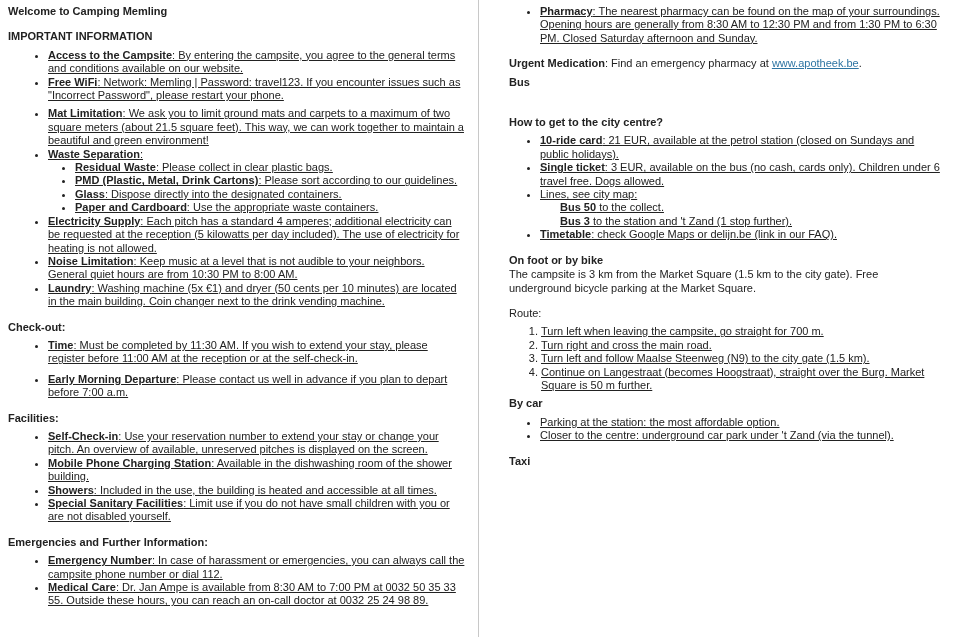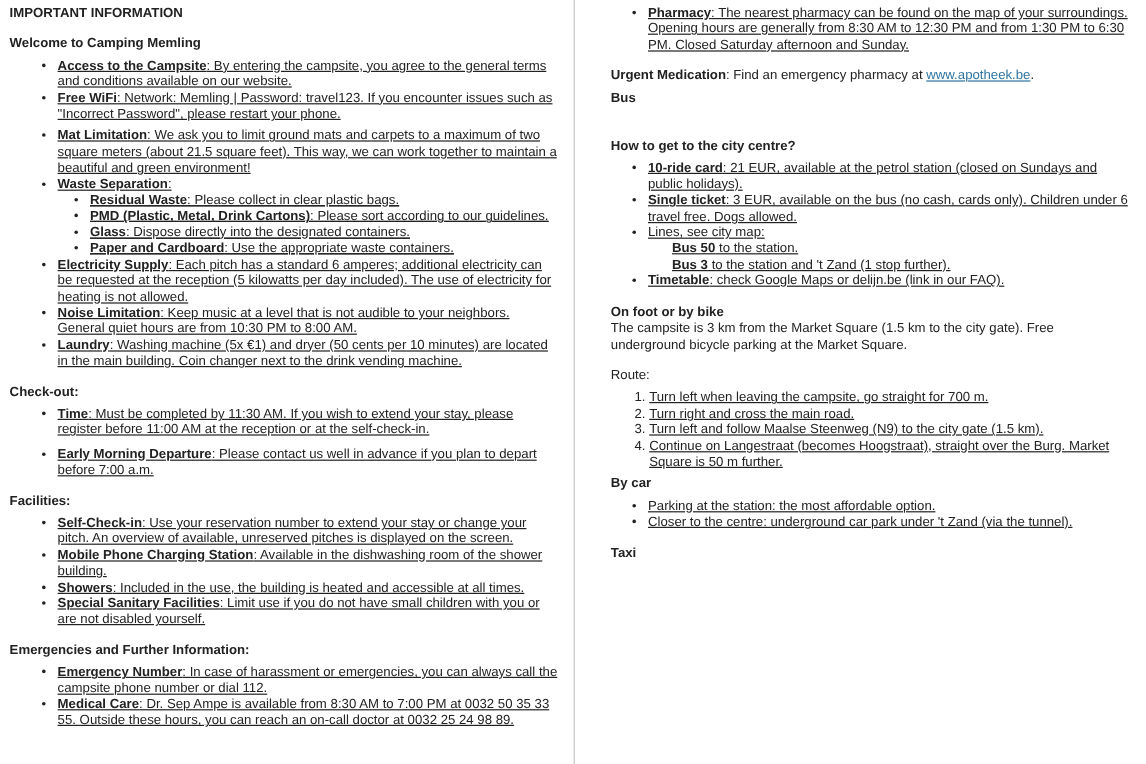--- a/index.html
+++ b/index.html
@@ -34,68 +34,68 @@
   .gap-lg { margin-top: 27px; }
   .col-left > :first-child, .col-right > :first-child { margin-top: 0; }
 
   a.link { text-decoration: underline; cursor: pointer; }
 </style>
 </head>
 <body style="color: rgb(34, 34, 34); background: rgb(255, 255, 255);">
 
 <div class="page">
   <div class="col-left">
+      <p class="h"><b>Welcome to Camping Memling</b></p>
       <p class="h"><b>IMPORTANT INFORMATION</b></p>
-      <p class="h"><b>Welcome to Camping Memling</b></p>
       <ul>
         <li><b>Access to the Campsite</b><span>: By entering the campsite, you agree to the general terms and conditions available on our website.</span></li>
         <li><b>Free WiFi</b><span>: Network: Memling | Password: travel123. If you encounter issues such as "Incorrect Password", please restart your phone.</span></li>
       </ul>
       <ul>
         <li><b>Mat Limitation</b><span>: We ask you to limit ground mats and carpets to a maximum of two square meters (about 21.5 square feet). This way, we can work together to maintain a beautiful and green environment!</span></li>
         <li><b>Waste Separation</b><span>:</span><ul>
             <li><b>Residual Waste</b><span>: Please collect in clear plastic bags.</span></li>
             <li><b>PMD (Plastic, Metal, Drink Cartons)</b><span>: Please sort according to our guidelines.</span></li>
             <li><b>Glass</b><span>: Dispose directly into the designated containers.</span></li>
             <li><b>Paper and Cardboard</b><span>: Use the appropriate waste containers.</span></li>
           </ul></li>
-        <li><b>Electricity Supply</b><span>: Each pitch has a standard 6 amperes; additional electricity can be requested at the reception (5 kilowatts per day included). The use of electricity for heating is not allowed.</span></li>
+        <li><b>Electricity Supply</b><span>: Each pitch has a standard 4 amperes; additional electricity can be requested at the reception (5 kilowatts per day included). The use of electricity for heating is not allowed.</span></li>
         <li><b>Noise Limitation</b><span>: Keep music at a level that is not audible to your neighbors. General quiet hours are from 10:30 PM to 8:00 AM.</span></li>
         <li><b>Laundry</b><span>: Washing machine (5x €1) and dryer (50 cents per 10 minutes) are located in the main building. Coin changer next to the drink vending machine.</span></li>
       </ul>
       <p class="h"><b>Check-out:</b></p>
       <ul class="spaced">
         <li><b>Time</b><span>: Must be completed by 11:30 AM. If you wish to extend your stay, please register before 11:00 AM at the reception or at the self-check-in.</span></li>
         <li><b>Early Morning Departure</b><span>: Please contact us well in advance if you plan to depart before 7:00 a.m.</span></li>
       </ul>
       <p class="h"><b>Facilities:</b></p>
       <ul>
         <li><b>Self-Check-in</b><span>: Use your reservation number to extend your stay or change your pitch. An overview of available, unreserved pitches is displayed on the screen.</span></li>
         <li><b>Mobile Phone Charging Station</b><span>: Available in the dishwashing room of the shower building.</span></li>
         <li><b>Showers</b><span>: Included in the use, the building is heated and accessible at all times.</span></li>
         <li><b>Special Sanitary Facilities</b><span>: Limit use if you do not have small children with you or are not disabled yourself.</span></li>
       </ul>
       <p class="h"><b>Emergencies and Further Information:</b></p>
       <ul>
         <li><b>Emergency Number</b><span>: In case of harassment or emergencies, you can always call the campsite phone number or dial 112.</span></li>
-        <li><b>Medical Care</b><span>: Dr. Sep Ampe is available from 8:30 AM to 7:00 PM at 0032 50 35 33 55. Outside these hours, you can reach an on-call doctor at 0032 25 24 98 89.</span></li>
+        <li><b>Medical Care</b><span>: Dr. Jan Ampe is available from 8:30 AM to 7:00 PM at 0032 50 35 33 55. Outside these hours, you can reach an on-call doctor at 0032 25 24 98 89.</span></li>
       </ul>
     </div>
   <div class="divider" style="background: rgb(200, 200, 200);"></div>
   <div class="col-right">
       <ul>
         <li><b>Pharmacy</b><span>: The nearest pharmacy can be found on the map of your surroundings. Opening hours are generally from 8:30 AM to 12:30 PM and from 1:30 PM to 6:30 PM. Closed Saturday afternoon and Sunday.</span></li>
       </ul>
       <p class="para"><b>Urgent Medication</b><span>: Find an emergency pharmacy at </span><a class="link" href="#" style="color: rgb(46, 117, 163);">www.apotheek.be</a><span>.</span></p>
       <p class="h tight"><b>Bus</b></p>
       <p class="h gap-lg"><b>How to get to the city centre?</b></p>
       <ul>
         <li><b>10-ride card</b><span>: 21 EUR, available at the petrol station (closed on Sundays and public holidays).</span></li>
         <li><b>Single ticket</b><span>: 3 EUR, available on the bus (no cash, cards only). Children under 6 travel free. Dogs allowed.</span></li>
-        <li><span>Lines, see city map:</span><div class="indent-line"><b>Bus 50</b><span> to the station.</span></div><div class="indent-line"><b>Bus 3</b><span> to the station and 't Zand (1 stop further).</span></div></li>
+        <li><span>Lines, see city map:</span><div class="indent-line"><b>Bus 50</b><span> to the collect.</span></div><div class="indent-line"><b>Bus 3</b><span> to the station and 't Zand (1 stop further).</span></div></li>
         <li><b>Timetable</b><span>: check Google Maps or delijn.be (link in our FAQ).</span></li>
       </ul>
       <p class="h"><b>On foot or by bike</b></p>
       <p class="para flush"><span>The campsite is 3 km from the Market Square (1.5 km to the city gate). Free underground bicycle parking at the Market Square.</span></p>
       <p class="para"><span>Route:</span></p>
       <ol>
         <li><span>Turn left when leaving the campsite, go straight for 700 m.</span></li>
         <li><span>Turn right and cross the main road.</span></li>
         <li><span>Turn left and follow Maalse Steenweg (N9) to the city gate (1.5 km).</span></li>
         <li><span>Continue on Langestraat (becomes Hoogstraat), straight over the Burg. Market Square is 50 m further.</span></li>

